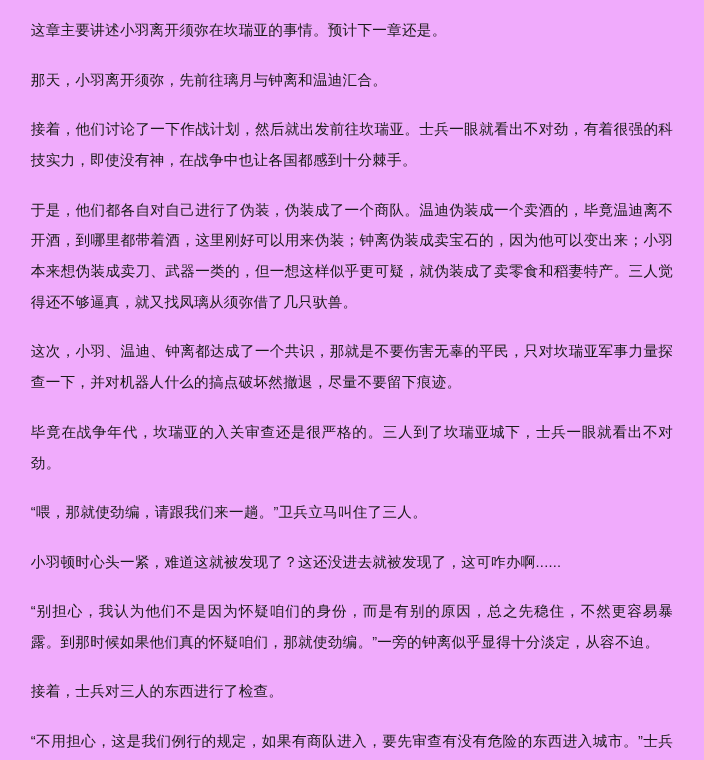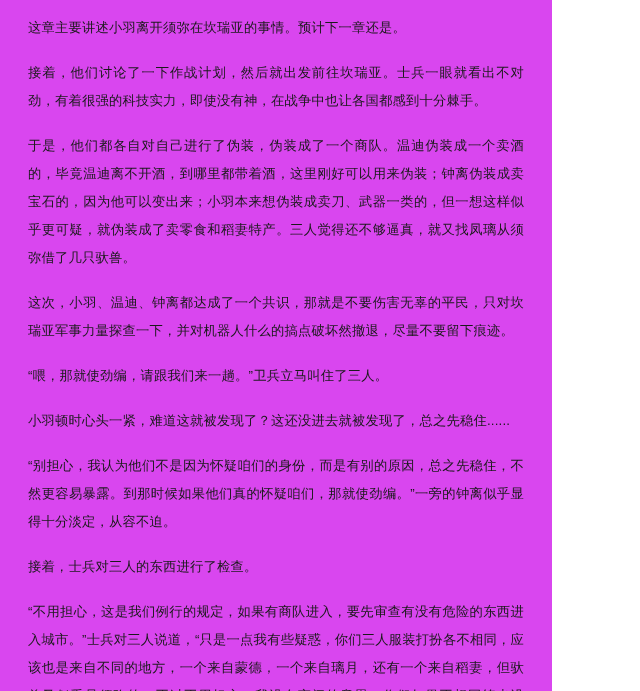--- a/index.html
+++ b/index.html
@@ -8,45 +8,47 @@
     background: #ffffff;
   }
   body {
     width: 640px;
     height: 691px;
     overflow: hidden;
     font-family: "Liberation Sans", sans-serif;
   }
   .page {
     box-sizing: border-box;
-    width: 552px;
+    width: 640px;
     height: 691px;
     padding: 14px 28px 0 28px;
-    background: #d946ef;
+    background: #f0abfc;
   }
   .para {
     color: #1a1a1a;
     font-size: 13.3px;
     line-height: 28px;
     text-align: justify;
     text-justify: inter-ideograph;
     margin: 0 0 17px 0;
     letter-spacing: 0.2px;
     word-break: break-all;
   }
   .para:last-child {
     margin-bottom: 0;
   }
 </style>
 </head>
 <body>
 
 <div class="page">
   <p class="para">这章主要讲述小羽离开须弥在坎瑞亚的事情。预计下一章还是。</p>
+  <p class="para">那天，小羽离开须弥，先前往璃月与钟离和温迪汇合。</p>
   <p class="para">接着，他们讨论了一下作战计划，然后就出发前往坎瑞亚。士兵一眼就看出不对劲，有着很强的科技实力，即使没有神，在战争中也让各国都感到十分棘手。</p>
   <p class="para">于是，他们都各自对自己进行了伪装，伪装成了一个商队。温迪伪装成一个卖酒的，毕竟温迪离不开酒，到哪里都带着酒，这里刚好可以用来伪装；钟离伪装成卖宝石的，因为他可以变出来；小羽本来想伪装成卖刀、武器一类的，但一想这样似乎更可疑，就伪装成了卖零食和稻妻特产。三人觉得还不够逼真，就又找凤璃从须弥借了几只驮兽。</p>
   <p class="para">这次，小羽、温迪、钟离都达成了一个共识，那就是不要伤害无辜的平民，只对坎瑞亚军事力量探查一下，并对机器人什么的搞点破坏然撤退，尽量不要留下痕迹。</p>
+  <p class="para">毕竟在战争年代，坎瑞亚的入关审查还是很严格的。三人到了坎瑞亚城下，士兵一眼就看出不对劲。</p>
   <p class="para">“喂，那就使劲编，请跟我们来一趟。”卫兵立马叫住了三人。</p>
-  <p class="para">小羽顿时心头一紧，难道这就被发现了？这还没进去就被发现了，总之先稳住......</p>
+  <p class="para">小羽顿时心头一紧，难道这就被发现了？这还没进去就被发现了，这可咋办啊......</p>
   <p class="para">“别担心，我认为他们不是因为怀疑咱们的身份，而是有别的原因，总之先稳住，不然更容易暴露。到那时候如果他们真的怀疑咱们，那就使劲编。”一旁的钟离似乎显得十分淡定，从容不迫。</p>
   <p class="para">接着，士兵对三人的东西进行了检查。</p>
   <p class="para">“不用担心，这是我们例行的规定，如果有商队进入，要先审查有没有危险的东西进入城市。”士兵对三人说道，“只是一点我有些疑惑，你们三人服装打扮各不相同，应该也是来自不同的地方，一个来自蒙德，一个来自璃月，还有一个来自稻妻，但驮兽又似乎是须弥的。不过不用担心，我没有审问的意思，你们如果不想回答也没事。”</p>
 </div>
 
 </body></html>

